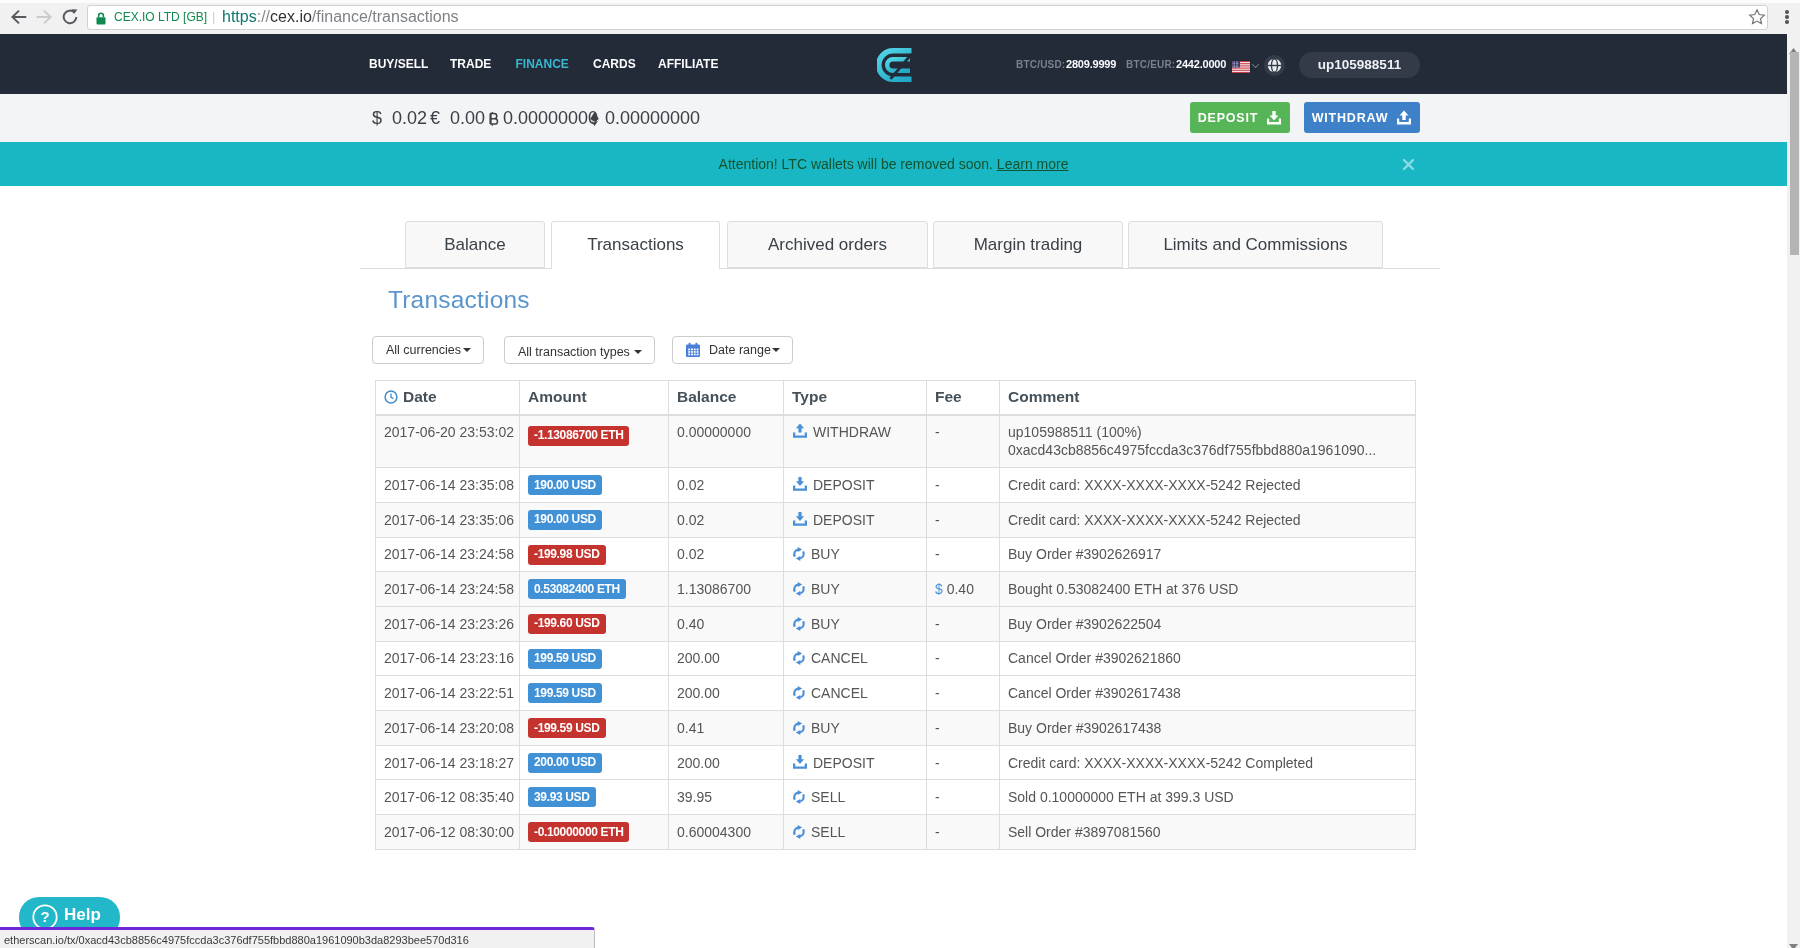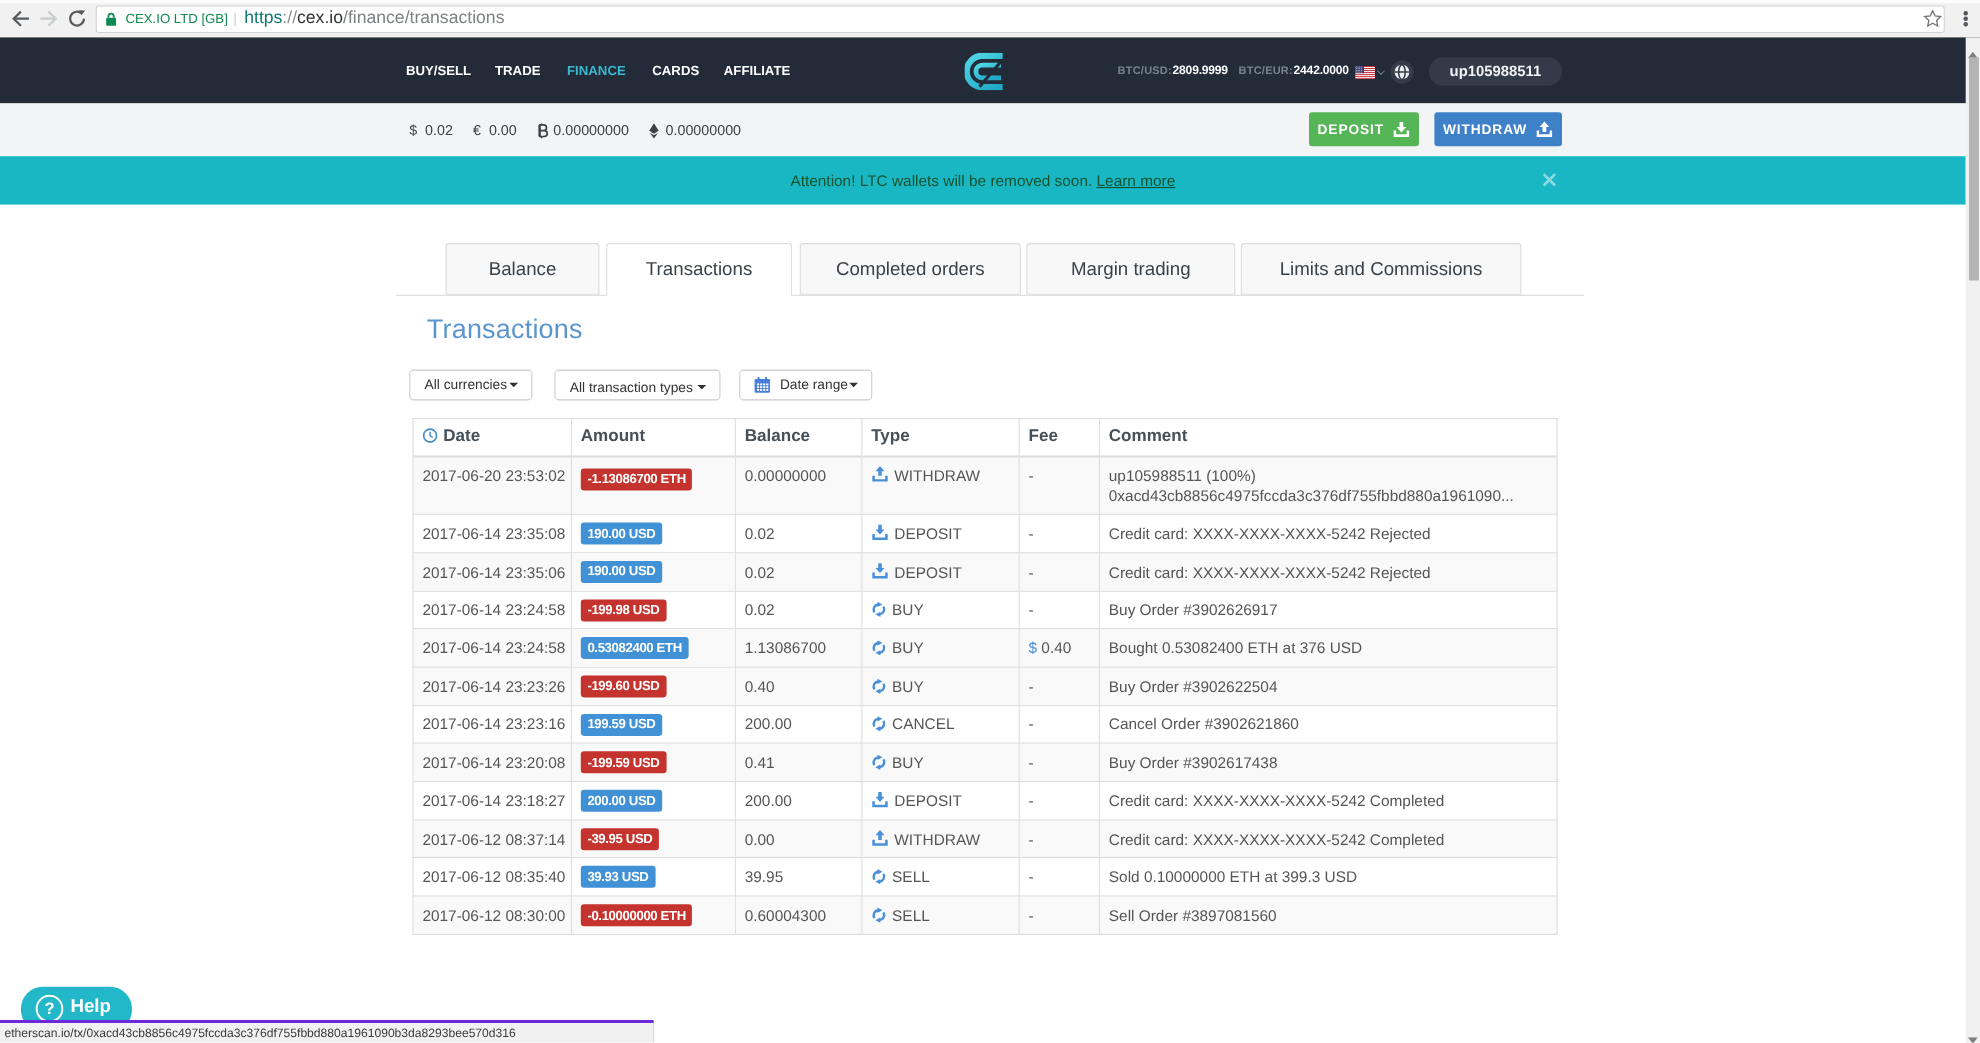--- a/index.html
+++ b/index.html
@@ -13,21 +13,21 @@
 
 #hdr{position:absolute;left:0;top:34px;width:1800px;height:60px;background:#232b39}
 .nav{position:absolute;top:0;height:60px;line-height:61px;font-size:12px;font-weight:bold;letter-spacing:0;color:#fdfdfe}
 .nav.act{color:#38b7d1}
 .tick{position:absolute;top:0;height:60px;line-height:61px;font-size:10px;font-weight:bold;color:#78828f;letter-spacing:.2px}
 .tick.tickv{color:#fbfcfe;font-size:11px;letter-spacing:-.2px}
 #userpill{position:absolute;left:1299px;top:18px;width:121px;height:26px;border-radius:13px;background:#333b49;color:#eef1f5;font-size:13.5px;font-weight:bold;text-align:center;line-height:26px}
 #globe{position:absolute;left:1264px;top:21px;width:21px;height:21px;border-radius:50%;background:#343c49}
 
 #balbar{position:absolute;left:0;top:94px;width:1800px;height:48px;background:#f2f4f6}
-.bal{position:absolute;top:0;height:48px;line-height:49px;font-size:13px;color:#3c4147;white-space:pre}
+.bal{position:absolute;top:0;height:48px;line-height:49px;font-size:18px;color:#3c4147;white-space:pre}
 .btn{position:absolute;top:8px;height:31px;border-radius:3px;color:#fff;font-size:12.5px;font-weight:bold;letter-spacing:.8px;display:flex;align-items:center;justify-content:center;gap:8px}
 #depbtn{left:1190px;width:100px;background:#56b556}
 #wdbtn{left:1304px;width:116px;background:#3f81c8}
 
 #banner{position:absolute;left:0;top:142px;width:1787px;height:44px;background:#19b7c4;color:#14532d}
 #banner .msg{position:absolute;left:0;top:0;width:100%;text-align:center;line-height:44px;font-size:14px}
 #banner .cls{position:absolute;left:1402px;top:15px;width:13px;height:13px;opacity:.5}
 
 #tabline{position:absolute;left:360px;top:268px;width:1080px;height:1px;background:#ddd}
 .tab{position:absolute;top:221px;height:47px;background:#f8f8f8;border:1px solid #ddd;border-radius:3px 3px 0 0;text-align:center;line-height:45px;font-size:17px;color:#3a4148}
@@ -178,21 +178,21 @@
 </div>
 <div id="banner">
     <div class="msg">Attention! LTC wallets will be removed soon. <span style="text-decoration:underline">Learn more</span></div>
     <div class="cls"><svg width="13" height="13" viewBox="0 0 13 13">
         <path stroke="#fff" stroke-width="2.4" stroke-linecap="round" d="M2 2 11 11M11 2 2 11"></path>
       </svg></div>
   </div>
 <div id="tabline"></div>
 <div class="tab " style="left:405px;width:140px">Balance</div>
 <div class="tab on" style="left:551px;width:169px">Transactions</div>
-<div class="tab " style="left:727px;width:201px">Completed orders</div>
+<div class="tab " style="left:727px;width:201px">Archived orders</div>
 <div class="tab " style="left:933px;width:190px">Margin trading</div>
 <div class="tab " style="left:1128px;width:255px">Limits and Commissions</div>
 <div id="h2">Transactions</div>
 <div class="fbtn" style="left:372px;width:112px;padding:0 12px 0 13px">All currencies<span class="caret" style="margin-left:auto"></span></div>
 <div class="fbtn" style="left:504px;width:151px;padding:4px 12px 0 13px">All transaction types<span class="caret" style="margin-left:auto"></span></div>
 <div class="fbtn" style="left:672px;width:121px;padding:0 12px 0 12px">
     <svg width="16" height="16" viewBox="0 0 16 16">
       <rect x="1" y="2.5" width="14" height="12.5" rx="1.2" fill="#4a7fd9"></rect>
       <rect x="3.6" y="0.8" width="2" height="3.4" rx=".8" fill="#4a7fd9"></rect>
       <rect x="10.4" y="0.8" width="2" height="3.4" rx=".8" fill="#4a7fd9"></rect>
@@ -326,20 +326,35 @@
         <td>200.00</td>
         <td><span class="tico"><svg width="14" height="14" viewBox="0 0 14 14">
               <path fill="none" stroke="#4a90d9" stroke-width="2.2" d="M2.9 9.6A4.7 4.7 0 0 1 6.3 2.5"></path>
               <path fill="none" stroke="#4a90d9" stroke-width="2.2" d="M11.1 4.4A4.7 4.7 0 0 1 7.7 11.5"></path>
               <path fill="#4a90d9" d="M5.7 0.1 10.2 2.5 5.7 4.9Z"></path>
               <path fill="#4a90d9" d="M8.3 9.1 8.3 13.9 3.8 11.5Z"></path>
             </svg></span>CANCEL</td>
         <td>-</td>
         <td>Cancel Order #3902621860</td>
       </tr>
+<tr>
+        <td>2017-06-14 23:22:51</td>
+        <td class="amt">
+          <span class="lbl b">199.59 USD</span>
+        </td>
+        <td>200.00</td>
+        <td><span class="tico"><svg width="14" height="14" viewBox="0 0 14 14">
+              <path fill="none" stroke="#4a90d9" stroke-width="2.2" d="M2.9 9.6A4.7 4.7 0 0 1 6.3 2.5"></path>
+              <path fill="none" stroke="#4a90d9" stroke-width="2.2" d="M11.1 4.4A4.7 4.7 0 0 1 7.7 11.5"></path>
+              <path fill="#4a90d9" d="M5.7 0.1 10.2 2.5 5.7 4.9Z"></path>
+              <path fill="#4a90d9" d="M8.3 9.1 8.3 13.9 3.8 11.5Z"></path>
+            </svg></span>CANCEL</td>
+        <td>-</td>
+        <td>Cancel Order #3902617438</td>
+      </tr>
 <tr class="g">
         <td>2017-06-14 23:20:08</td>
         <td class="amt">
           <span class="lbl r">-199.59 USD</span>
         </td>
         <td>0.41</td>
         <td><span class="tico"><svg width="14" height="14" viewBox="0 0 14 14">
               <path fill="none" stroke="#4a90d9" stroke-width="2.2" d="M2.9 9.6A4.7 4.7 0 0 1 6.3 2.5"></path>
               <path fill="none" stroke="#4a90d9" stroke-width="2.2" d="M11.1 4.4A4.7 4.7 0 0 1 7.7 11.5"></path>
               <path fill="#4a90d9" d="M5.7 0.1 10.2 2.5 5.7 4.9Z"></path>
@@ -351,33 +366,20 @@
 <tr>
         <td>2017-06-14 23:18:27</td>
         <td class="amt">
           <span class="lbl b">200.00 USD</span>
         </td>
         <td>200.00</td>
         <td><span class="tico"><svg width="16" height="16" viewBox="0 0 16 16">
               <path fill="#4a90d9" d="M6.4 1 9.6 1 9.6 5.3 12.1 5.3 8 10 3.9 5.3 6.4 5.3Z"></path>
               <path fill="#4a90d9" d="M1 9.5 3.3 9.5 3.3 12.6 12.7 12.6 12.7 9.5 15 9.5 15 14.8 1 14.8Z"></path>
             </svg></span>DEPOSIT</td>
-        <td>-</td>
-        <td>Credit card: XXXX-XXXX-XXXX-5242 Completed</td>
-      </tr>
-<tr class="g">
-        <td>2017-06-12 08:37:14</td>
-        <td class="amt">
-          <span class="lbl r">-39.95 USD</span>
-        </td>
-        <td>0.00</td>
-        <td><span class="tico"><svg width="16" height="16" viewBox="0 0 16 16">
-              <path fill="#4a90d9" d="M8 .6 12.1 5.3 9.6 5.3 9.6 9.6 6.4 9.6 6.4 5.3 3.9 5.3Z"></path>
-              <path fill="#4a90d9" d="M1 9.5 3.3 9.5 3.3 12.6 12.7 12.6 12.7 9.5 15 9.5 15 14.8 1 14.8Z"></path>
-            </svg></span>WITHDRAW</td>
         <td>-</td>
         <td>Credit card: XXXX-XXXX-XXXX-5242 Completed</td>
       </tr>
 <tr>
         <td>2017-06-12 08:35:40</td>
         <td class="amt">
           <span class="lbl b">39.93 USD</span>
         </td>
         <td>39.95</td>
         <td><span class="tico"><svg width="14" height="14" viewBox="0 0 14 14">

